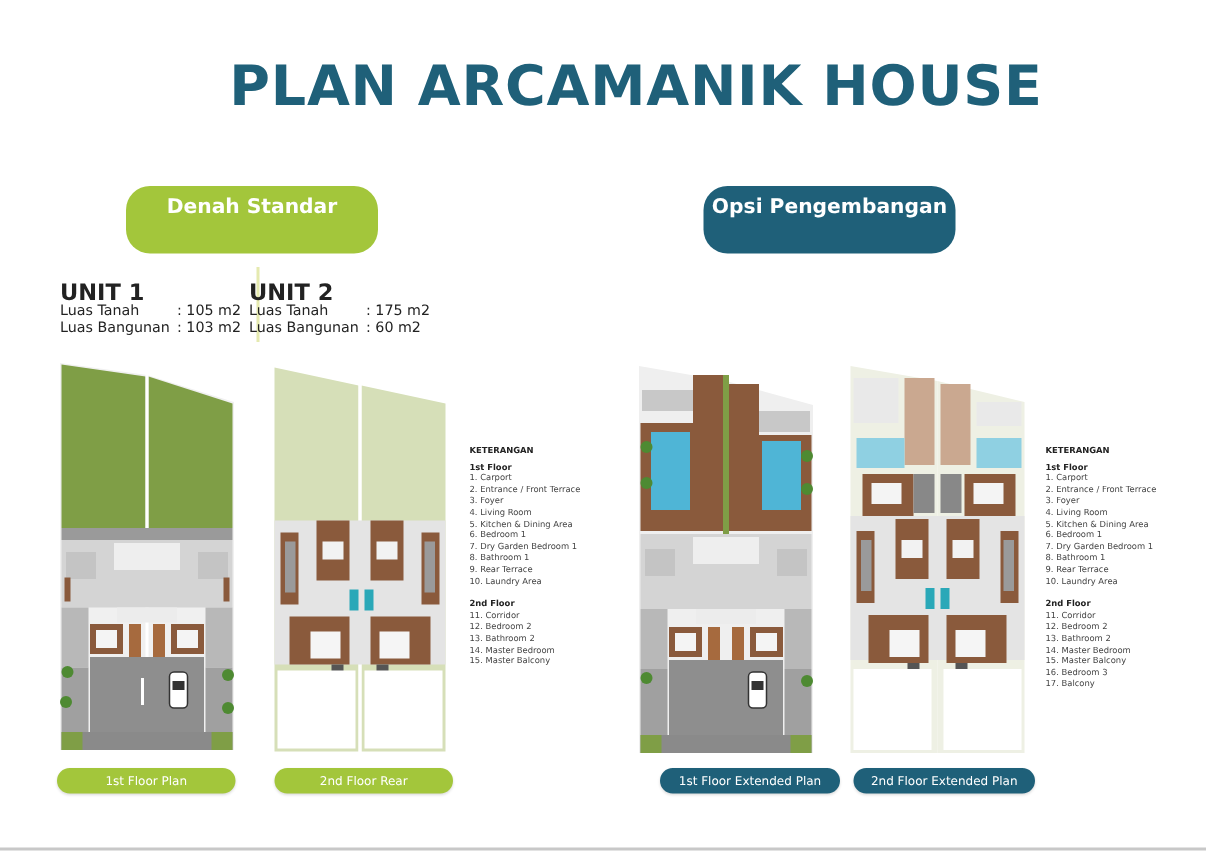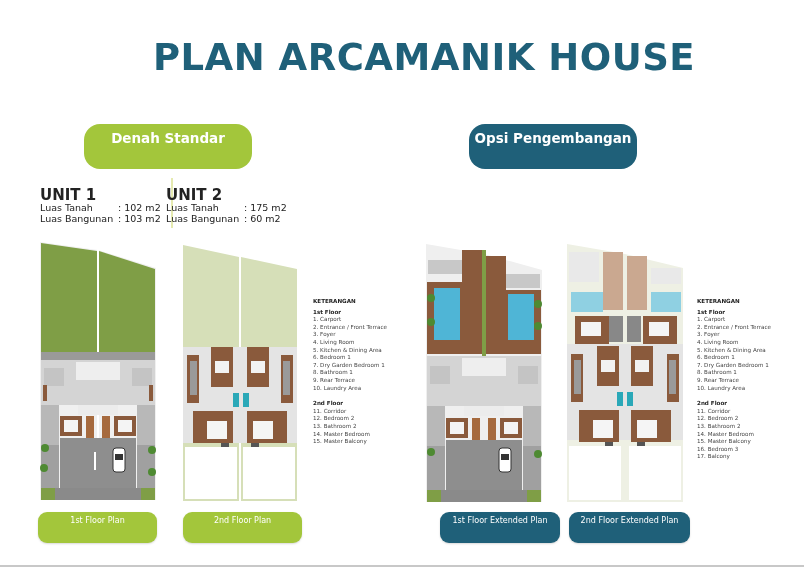--- a/index.html
+++ b/index.html
@@ -2,21 +2,21 @@
 <html><head>
 <meta charset="utf-8">
 <style>
   html, body { margin:0; padding:0; }
   body { width:804px; height:567px; background:#ffffff; position:relative; overflow:hidden; font-family:"Liberation Sans", sans-serif; }
   .title { position:absolute; left:0; right:0; top:36px; text-align:center; font-family:"DejaVu Sans", sans-serif; font-weight:bold; font-size:37px; letter-spacing:0.5px; color:#1f6079;margin-left:44px; }
   .pill { position:absolute; border-radius:16px; color:#fff; font-family:"DejaVu Sans", sans-serif; font-weight:bold; text-align:center; box-sizing:border-box; }
   .pill.green { background:#a3c63b; }
   .pill.teal { background:#1f6079; }
   .pill.section { height:45px; line-height:29px; font-size:13.5px; top:124px; }
-  .pill.caption { height:31px; line-height:17px; font-size:8px; font-weight:normal; top:512px; border-radius:9px; box-shadow:0 1px 2px rgba(0,0,0,0.15); }
+  .pill.caption { height:17px; line-height:17px; font-size:8px; font-weight:normal; top:512px; border-radius:9px; box-shadow:0 1px 2px rgba(0,0,0,0.15); }
   .unit { position:absolute; top:189px; font-family:"DejaVu Sans", sans-serif; color:#222; }
   .unit .uname { font-weight:bold; font-size:15px; line-height:13px; }
   .unit .row { font-size:9.5px; line-height:11px; display:flex; }
   .unit .row .k { width:78px; }
   .unit-divider { position:absolute; left:171px; top:178px; width:2px; height:50px; background:#e5eab0; }
   .legend { position:absolute; font-family:"DejaVu Sans", sans-serif; color:#444; font-size:5.6px; line-height:7.6px; }
   .legend .lt { font-weight:bold; color:#222; margin-bottom:3px; }
   .legend .lh { font-weight:bold; color:#222; }
   .legend .gap { height:8px; }
   .plan { position:absolute; overflow:hidden; }
@@ -28,21 +28,21 @@
 
 <div class="title">PLAN ARCAMANIK HOUSE</div>
 
 <div class="pill green section" style="left:84px; width:168px;">Denah Standar</div>
 <div class="pill teal section" style="left:469px; width:168px;">Opsi Pengembangan</div>
 
 <div class="unit" style="left:40px;">
   <div class="uname">UNIT 1</div>
   <div class="row">
       <span class="k">Luas Tanah</span>
-      <span>: 102 m2</span>
+      <span>: 105 m2</span>
     </div>
   <div class="row">
       <span class="k">Luas Bangunan</span>
       <span>: 103 m2</span>
     </div>
 </div>
 <div class="unit-divider"></div>
 <div class="unit" style="left:166px;">
   <div class="uname">UNIT 2</div>
   <div class="row">
@@ -242,17 +242,17 @@
   <div>11. Corridor</div>
   <div>12. Bedroom 2</div>
   <div>13. Bathroom 2</div>
   <div>14. Master Bedroom</div>
   <div>15. Master Balcony</div>
   <div>16. Bedroom 3</div>
   <div>17. Balcony</div>
 </div>
 
 <div class="pill green caption" style="left:38px; width:119px;">1st Floor Plan</div>
-<div class="pill green caption" style="left:183px; width:119px;">2nd Floor Plan</div>
+<div class="pill green caption" style="left:183px; width:119px;">2nd Floor Rear</div>
 <div class="pill teal caption" style="left:440px; width:120px;">1st Floor Extended Plan</div>
 <div class="pill teal caption" style="left:569px; width:121px;text-align:center;">2nd Floor Extended Plan</div>
 
 <div class="bottom-line"></div>
 
 </body></html>

